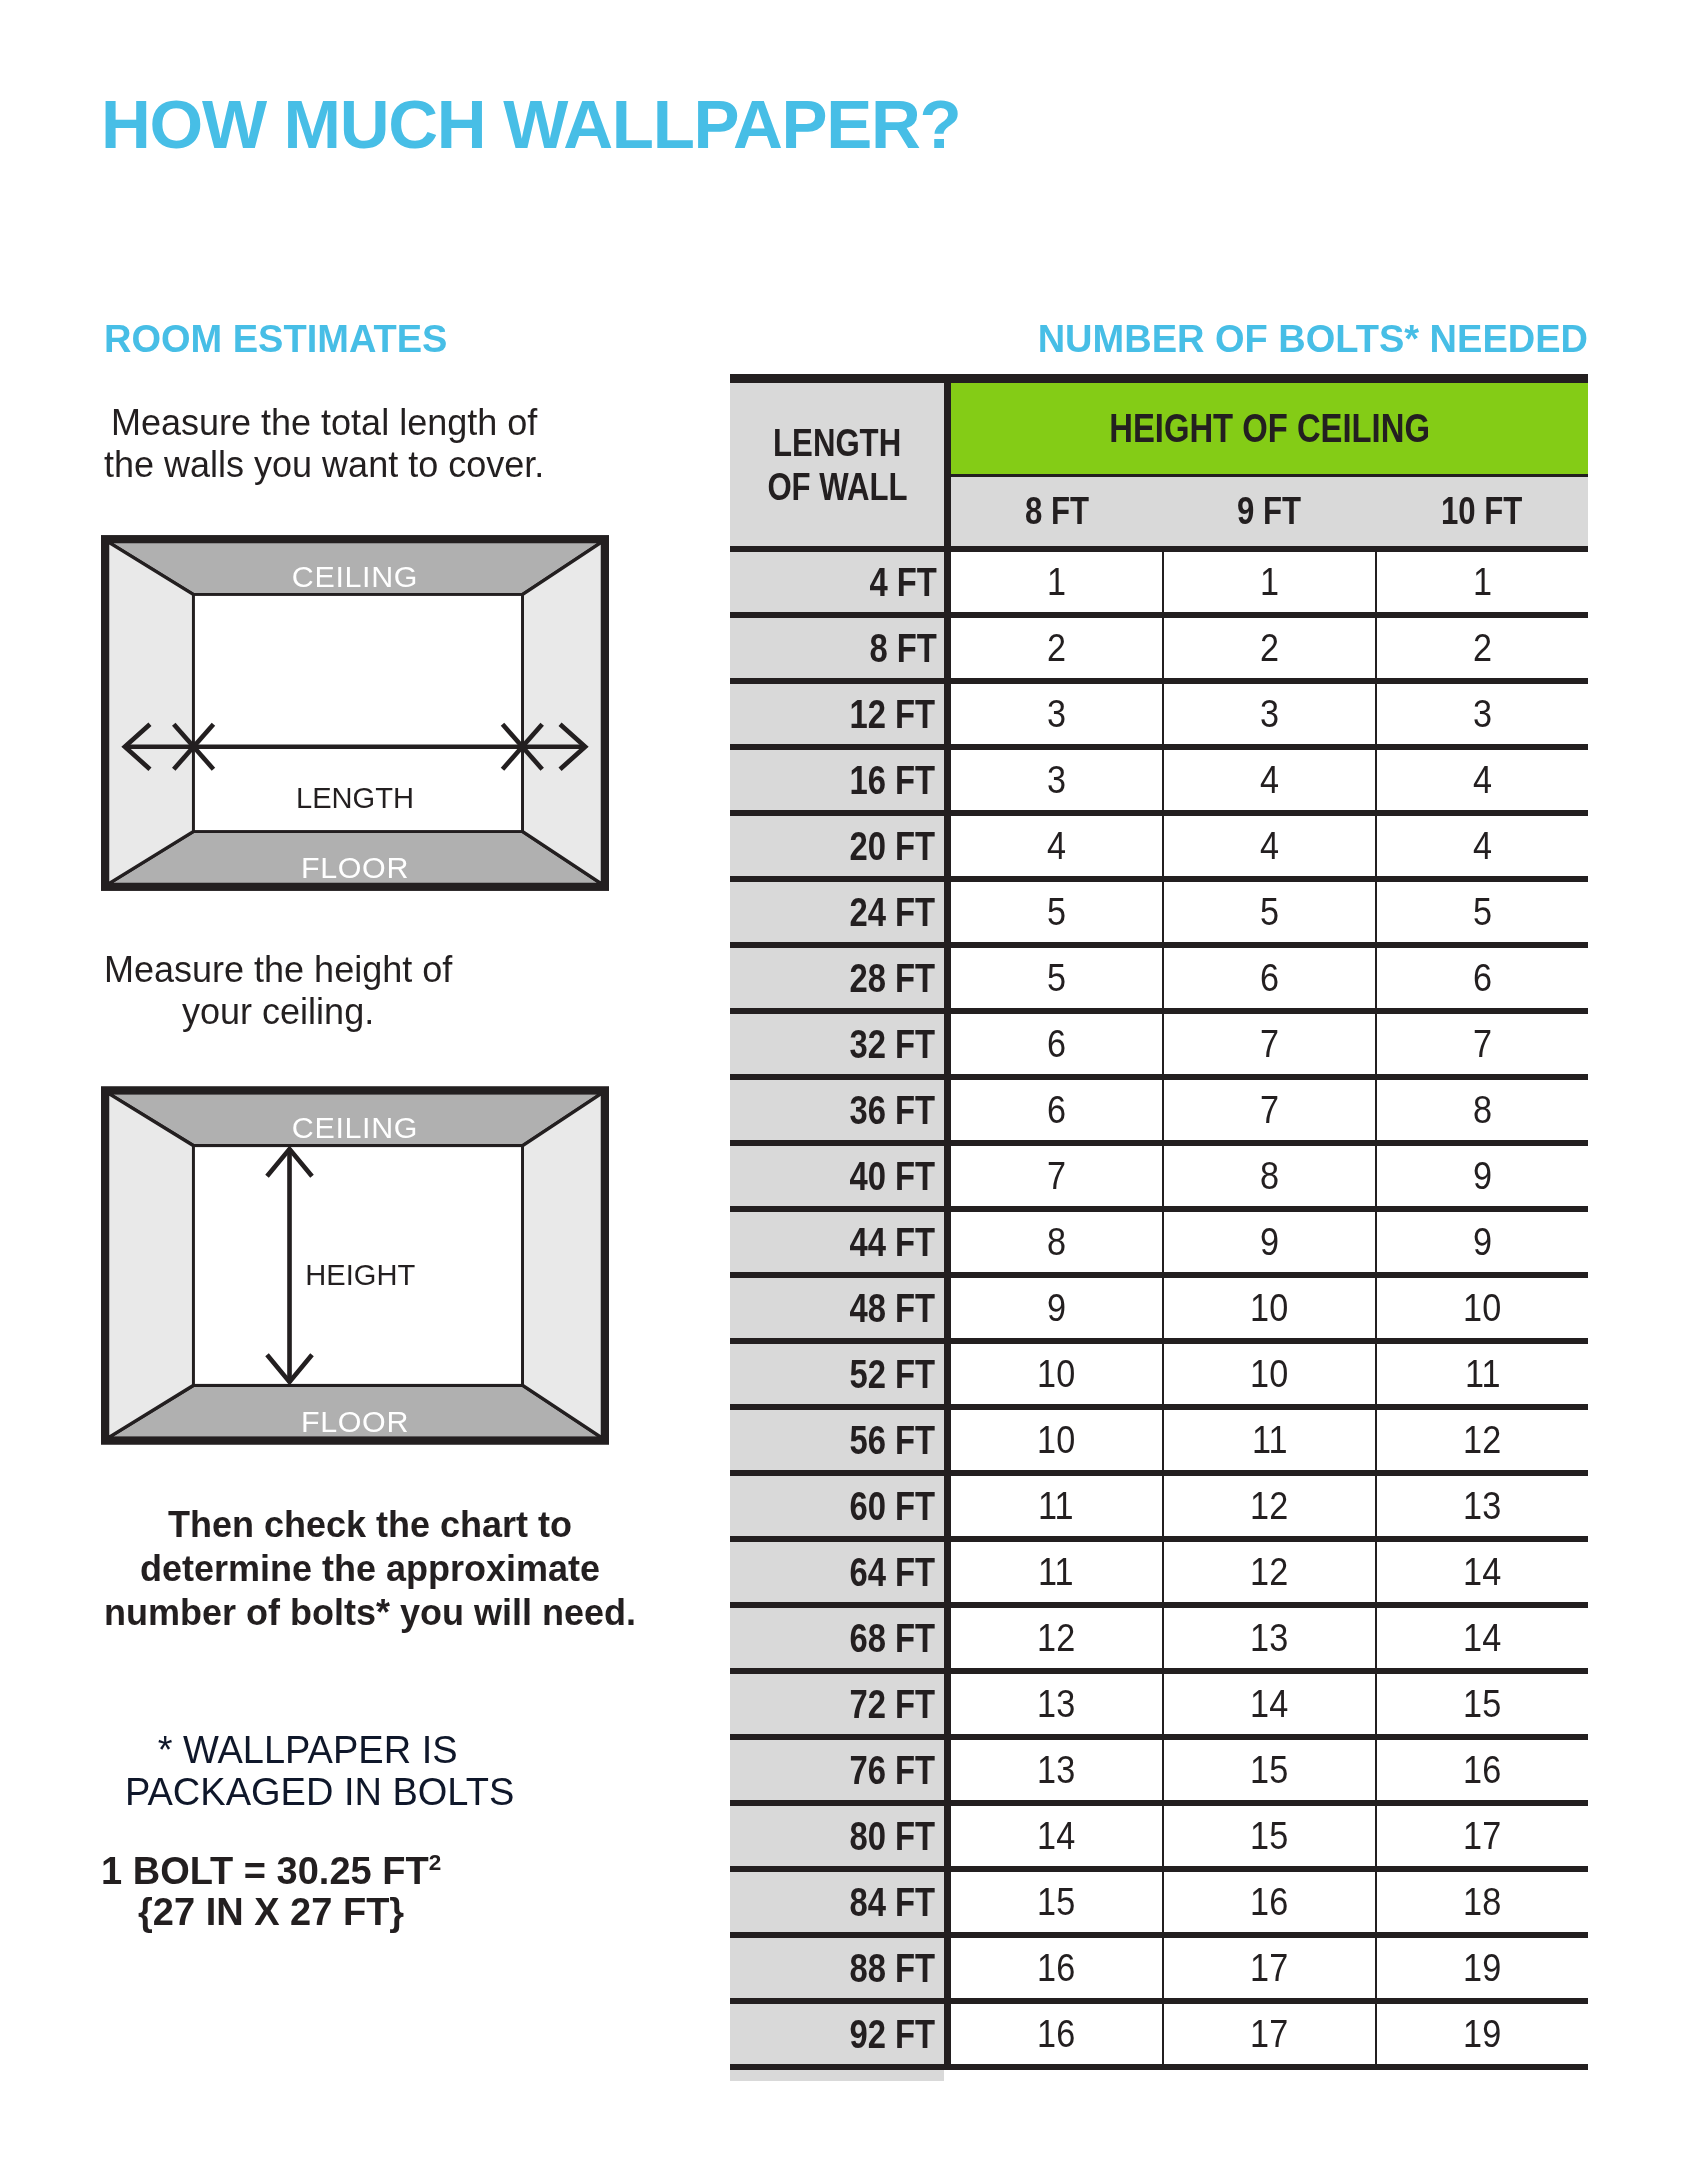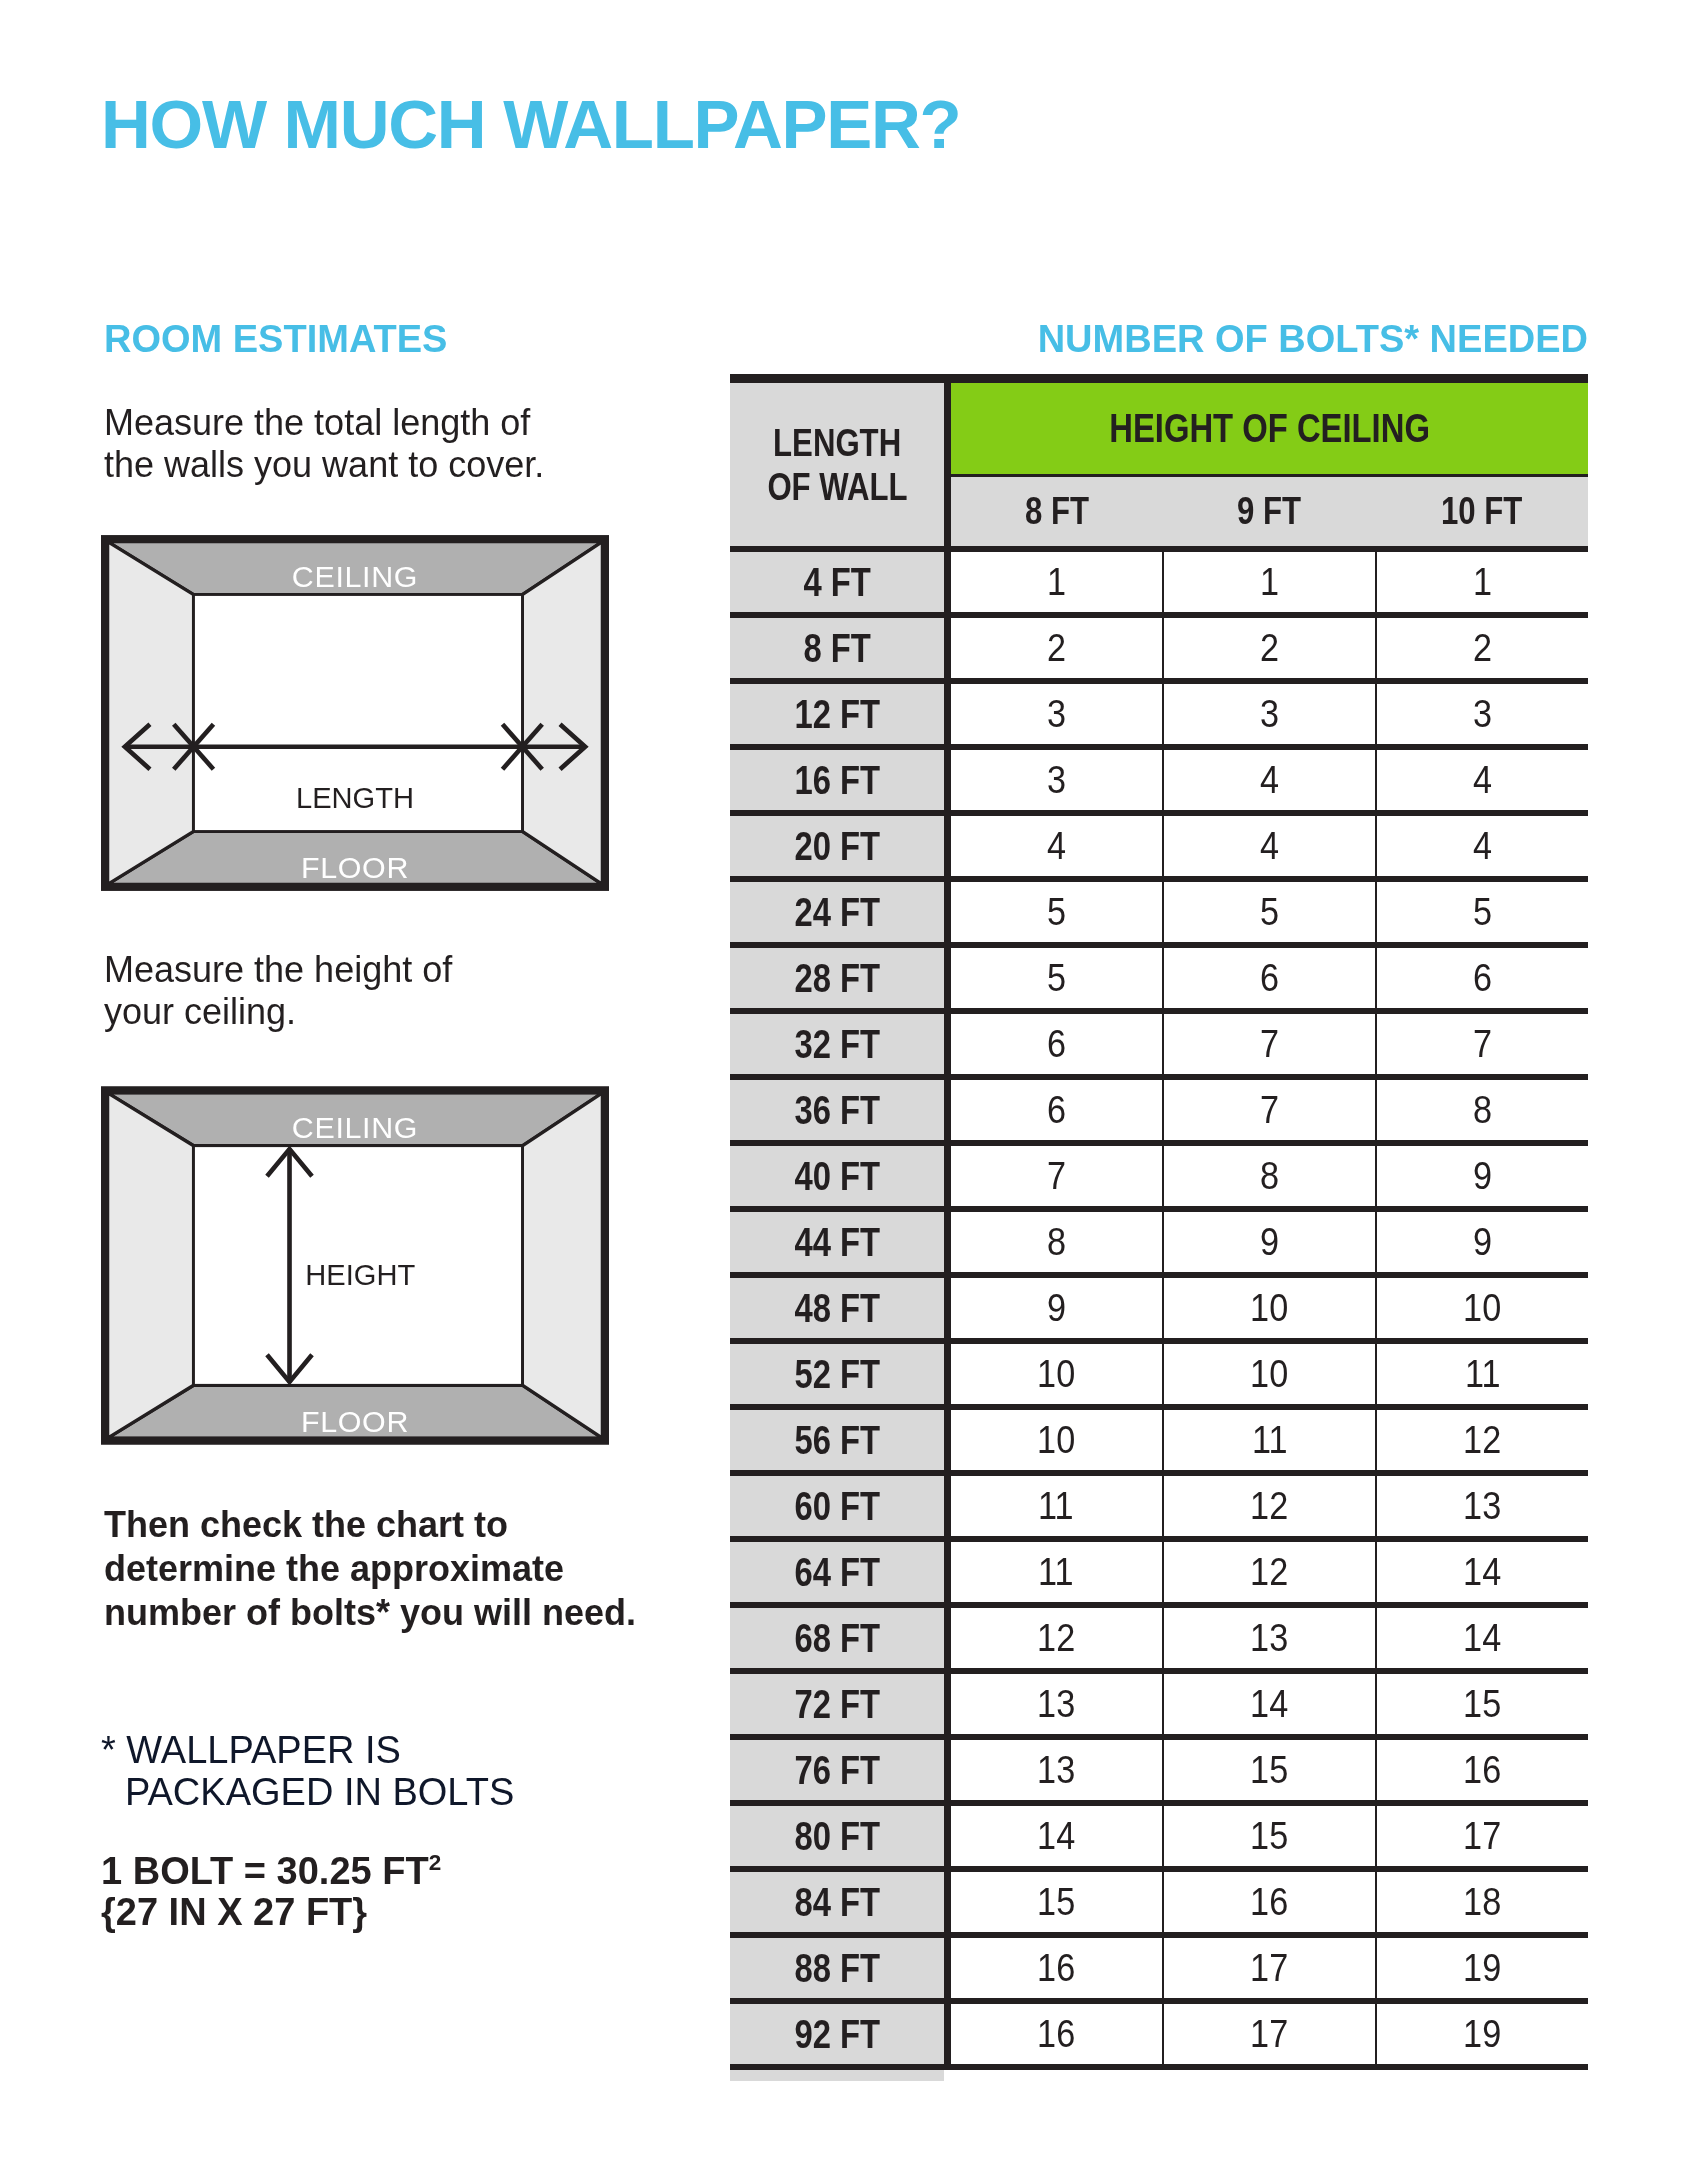--- a/index.html
+++ b/index.html
@@ -1,20 +1,20 @@
 <!DOCTYPE html>
 <html style="font-size:10.6px"><head>
 <meta charset="utf-8">
 <style>
   html,body { margin:0; padding:0; background:#ffffff; }
   #page {
     position:relative; width:1687px; height:2183px; background:#ffffff;
     font-family:"Liberation Sans", sans-serif; color:#231F20; overflow:hidden;
   }
-  .abs { position:absolute; }
+  .abs { position:absolute;text-align:center; }
 
   
   .doc-title { font-size:69px; font-weight:bold; color:#47BEE6; letter-spacing:-1.3px; white-space:nowrap; }
   .sec-head  { font-size:38px;  font-weight:bold; color:#47BEE6; white-space:nowrap; }
 
   
   .body-text { font-size:36px; line-height:42px; font-weight:normal; color:#231F20; white-space:nowrap; }
   .body-text.loose { line-height:44px; }
   .foot-bold { font-size:38px; line-height:42px; font-weight:normal; color:#0f172a; white-space:nowrap; }
   .foot-bold .indent { padding-left:24px; }
@@ -33,21 +33,21 @@
              justify-content:center; align-items:center; font-size:38px; font-weight:bold; line-height:44px; }
   .vdiv { width:6.6px; background:#231F20; }
   .hd-right { flex:1; display:flex; flex-direction:column; }
   .hd-span { height:91px; background:#84cc16; border-bottom:3.3px solid #231F20;
              display:flex; align-items:center; justify-content:center; font-size:40px; font-weight:bold; }
   .hd-subs { height:69px; background:#D9D9D9; display:flex; }
   .hd-sub  { flex:1; display:flex; align-items:center; justify-content:center; font-size:38px; font-weight:bold; }
   .tbl-body { border-top:6.6px solid #231F20; border-bottom:6px solid #231F20; }
   .trow { display:flex; height:60px; }
   .trow + .trow { border-top:6px solid #231F20; }
-  .tcell-label { width:214px; background:#D9D9D9; display:flex; align-items:center; justify-content:center;
+  .tcell-label { width:214px; background:#D9D9D9; display:flex; align-items:center; justify-content:flex-end;
                  font-size:40px; font-weight:bold; }
   .tcell { flex:1; background:#ffffff; display:flex; align-items:center; justify-content:center;
            font-size:38px; font-weight:normal; }
   .tcell.bl { border-left:2.6px solid #231F20; }
   .tbl-tab { width:214px; height:10.6px; background:#D9D9D9; }
 
   
   .diag { position:absolute; }
   .diag text { font-family:"Liberation Sans", sans-serif; }
 </style>

